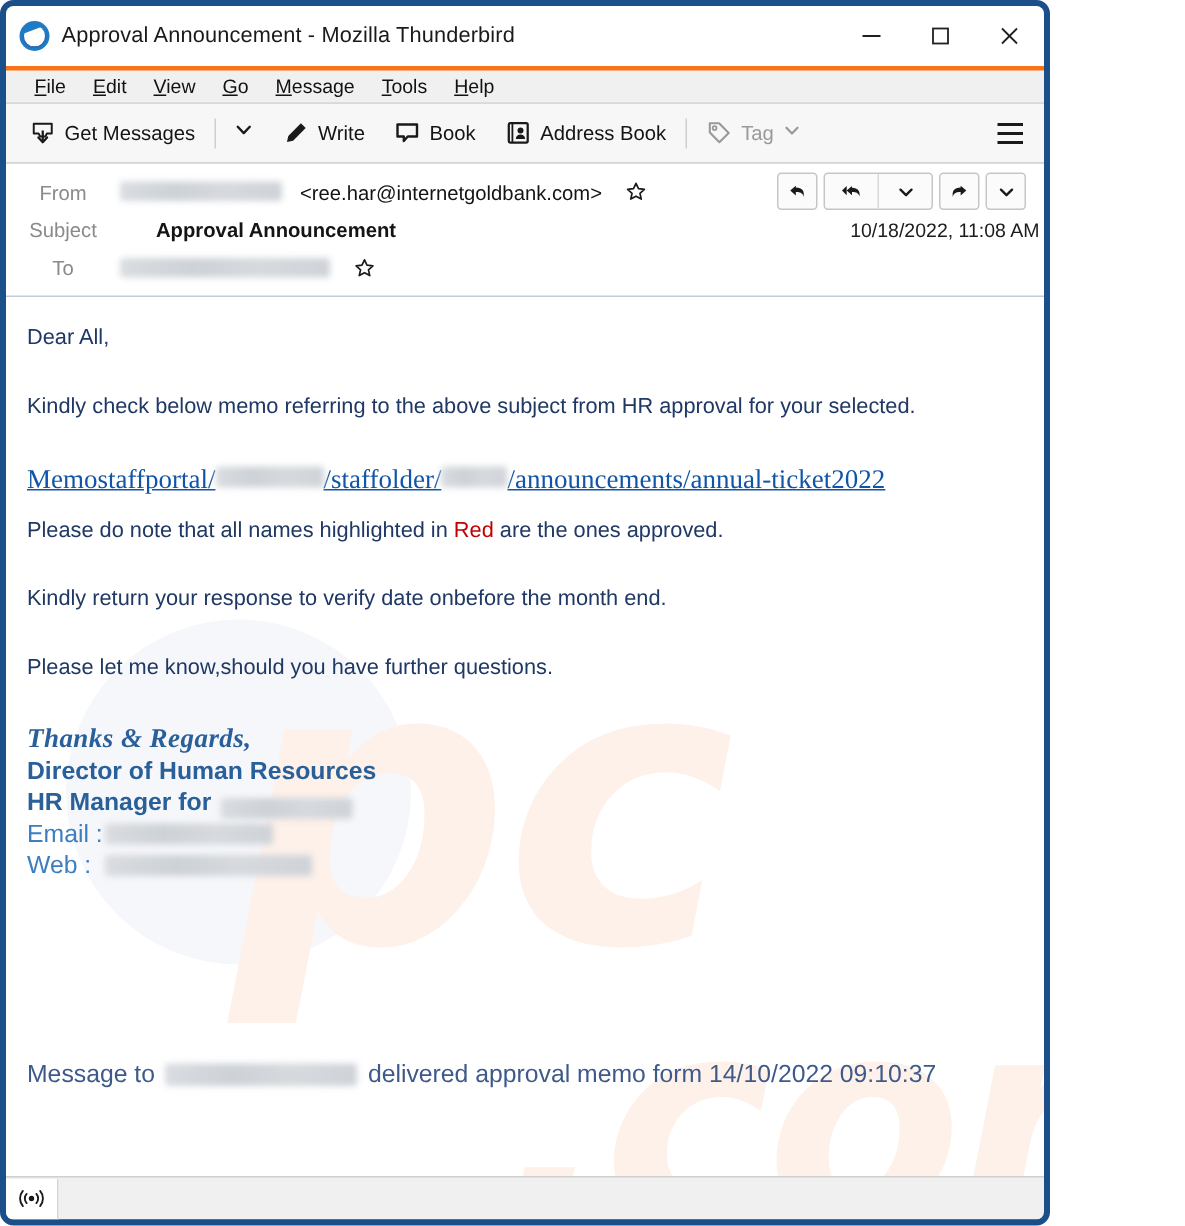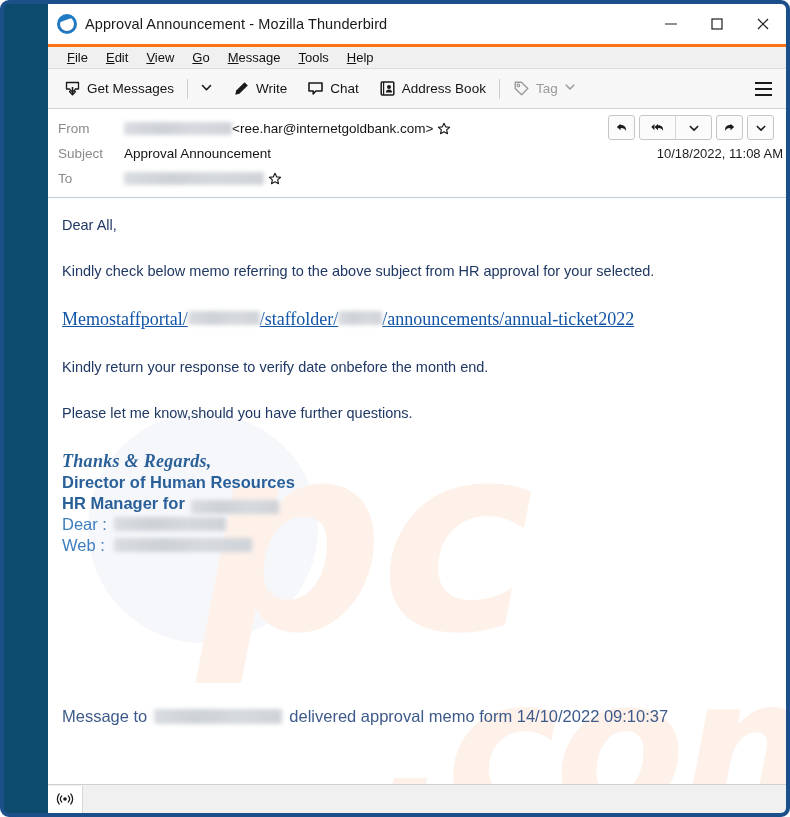--- a/index.html
+++ b/index.html
@@ -11,30 +11,29 @@
     width: 790px;
     height: 817px;
     font-family: "Liberation Sans", sans-serif;
     overflow: hidden;
   }
 
   
   #app-window {
     position: absolute;
     left: 0; top: 0;
-    width: 790px;
+    width: 700px;
     height: 817px;
     box-sizing: border-box;
     border: 4px solid #1b4f8a;
     border-radius: 9px;
     background: #0c4a6e;
     overflow: hidden;
     display: flex;
     flex-direction: column;
-    padding-left: 44px;
   }
 
   
   #title-bar {
     height: 40px;
     min-height: 40px;
     background: #ffffff;
     display: flex;
     align-items: center;
     position: relative;
@@ -172,35 +171,35 @@
     box-sizing: border-box;
   }
   .hdr-row {
     display: flex;
     align-items: center;
     height: 25px;
     padding-left: 10px;
   }
   .hdr-label {
     width: 56px;
-    text-align: left;
+    text-align: center;
     font-size: 13.5px;
     color: #8a8a8a;
     margin-right: 10px;
     flex: none;
   }
   .hdr-value {
     font-size: 13.5px;
     color: #141414;
     display: flex;
-    align-items: center;
-    gap: 0;
-    white-space: nowrap;
-  }
-  .hdr-value.bold { font-weight: normal; }
+    align-items: flex-start;
+    gap: 12px;
+    white-space: nowrap;
+  }
+  .hdr-value.bold { font-weight: bold; margin-left: 24px; }
   .redacted {
     display: inline-block;
     height: 13px;
     border-radius: 2px;
     background: linear-gradient(92deg,#d9dce0,#cdd2d7 35%,#d6d9dd 65%,#cfd3d8);
     filter: blur(2.2px);
     vertical-align: middle;
   }
   .star-icon { margin-left: 4px; display: inline-flex; }
   #hdr-actions {
@@ -289,21 +288,21 @@
     background: #f6f7fa;
   }
   #body-content { position: relative; z-index: 2; }
   .body-line {
     font-size: 14.5px;
     color: #1f3864;
     line-height: 1.35;
     margin-bottom: 26px;
     white-space: nowrap;
   }
-  .body-line.tight { margin-bottom: 27px; }
+  .body-line.tight { margin-bottom: 13px; }
   .red-word { color: #c00000; }
   #memo-link {
     font-family: "Liberation Serif", serif;
     font-size: 18px;
     color: #1155a8;
     text-decoration: underline;
     display: inline-flex;
     align-items: baseline;
     white-space: nowrap;
   }
@@ -438,21 +437,21 @@
       </span>
       <span>Write</span>
     </div>
 
     <div class="tool-btn" style="margin-left:8px">
       <span class="tool-icon">
         <svg width="17" height="17" viewBox="0 0 17 17">
           <path d="M2 3 h13 v8 h-6.2 l-2.6 3 v-3 H2 Z" fill="none" stroke="#1a1a1a" stroke-width="1.6" stroke-linejoin="round"></path>
         </svg>
       </span>
-      <span>Chat</span>
+      <span>Book</span>
     </div>
 
     <div class="tool-btn" style="margin-left:8px">
       <span class="tool-icon">
         <svg width="17" height="17" viewBox="0 0 17 17">
           <rect x="2.2" y="2" width="12.6" height="13" rx="1" fill="none" stroke="#1a1a1a" stroke-width="1.5"></rect>
           <line x1="4.6" y1="2" x2="4.6" y2="15" stroke="#1a1a1a" stroke-width="1.2"></line>
           <circle cx="10" cy="7" r="2" fill="#1a1a1a"></circle>
           <path d="M6.9 12.6 c0 -2 1.4 -3 3.1 -3 c1.7 0 3.1 1 3.1 3 Z" fill="#1a1a1a"></path>
         </svg>
@@ -561,35 +560,38 @@
       <div class="body-line tight">
         <a id="memo-link" href="#">
           <span>Memostaffportal/</span>
           <span class="redacted" style="width:72px"></span>
           <span>/staffolder/</span>
           <span class="redacted" style="width:44px"></span>
           <span>/announcements/annual-ticket2022</span>
         </a>
       </div>
 
+      <div class="body-line">
+        <span>Please do note that all names highlighted in </span><span class="red-word">Red</span><span> are the ones approved.</span>
+      </div>
 
       <div class="body-line">Kindly return your response to verify date onbefore the month end.</div>
       <div class="body-line">Please let me know,should you have further questions.</div>
 
       <div id="signature">
         <div id="sig-thanks">Thanks &amp; Regards,</div>
         <div class="sig-bold">
           <span>Director of Human Resources</span>
         </div>
         <div class="sig-bold">
           <span>HR Manager for</span>
           <span class="redacted" style="width:88px;height:14px"></span>
         </div>
         <div class="sig-plain">
-          <span class="sig-key">Dear  :</span>
+          <span class="sig-key">Email  :</span>
           <span class="redacted" style="width:112px;height:14px"></span>
         </div>
         <div class="sig-plain">
           <span class="sig-key">Web    :</span>
           <span class="redacted" style="width:138px;height:14px"></span>
         </div>
       </div>
     </div>
 
     <div id="delivery-note">

